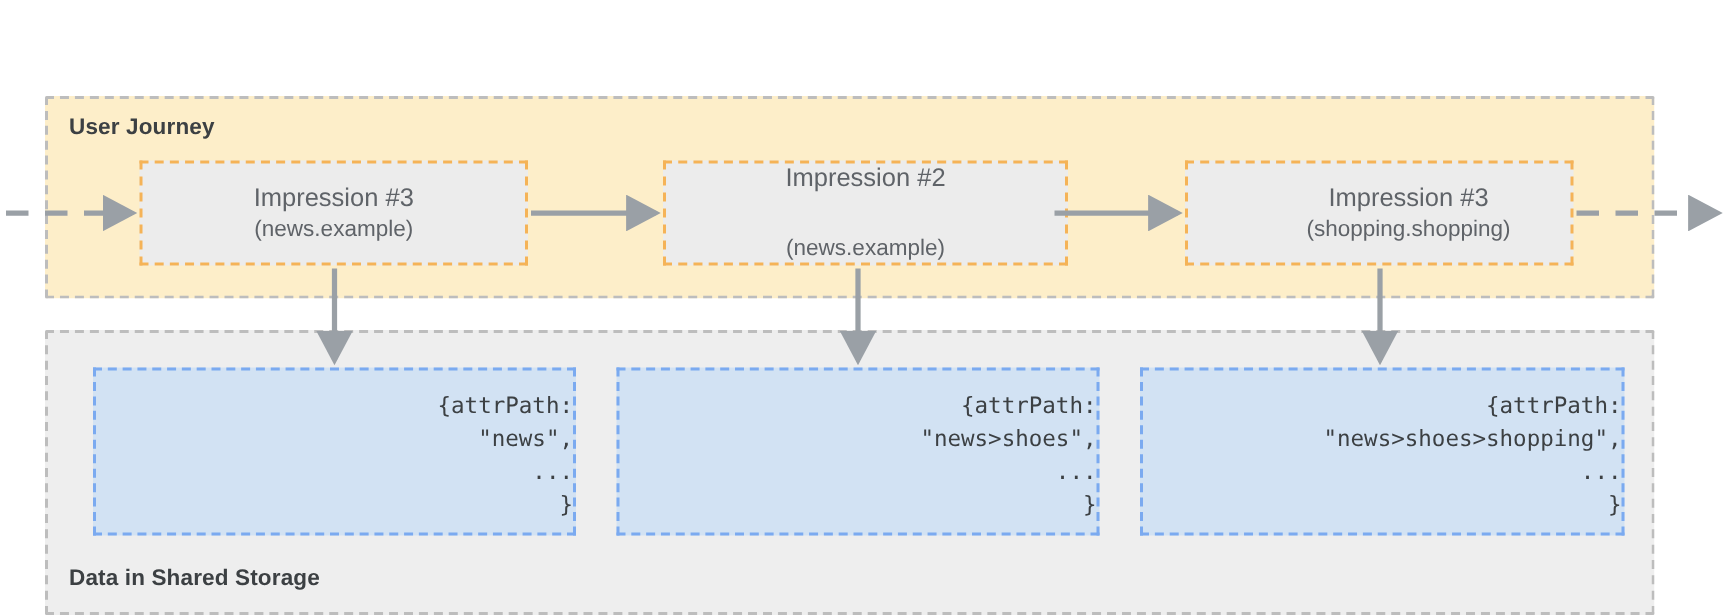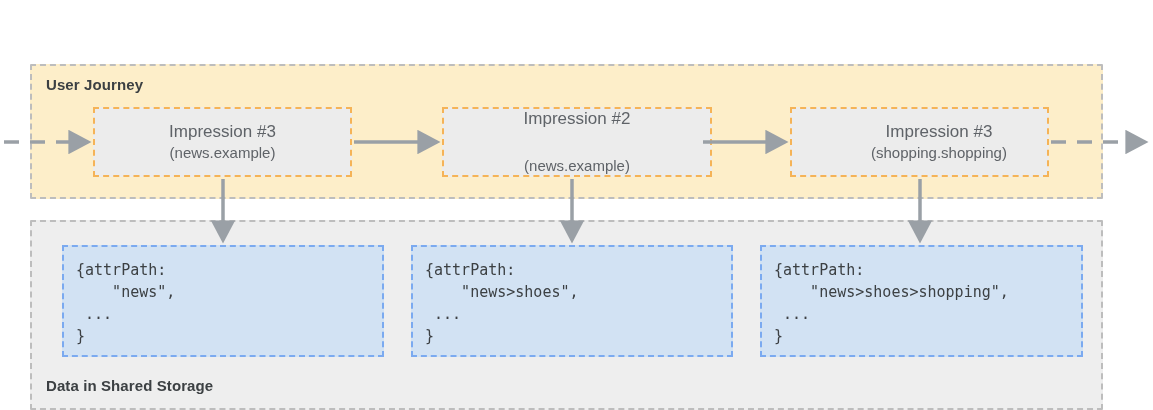--- a/index.html
+++ b/index.html
@@ -94,20 +94,21 @@
 
   
   .code-box {
     position: absolute;
     top: 205px;
     height: 112px;
     background: #d2e2f3;
     border: 2px dashed #7baaf0;
     box-sizing: border-box;
     padding: 12px 0 0 12px;
+    text-align: right;
   }
   .code-box pre {
     margin: 0;
     font-family: "DejaVu Sans Mono", "Liberation Mono", monospace;
     font-size: 15px;
     line-height: 22px;
     color: #3c4043;
     white-space: pre;
   }
   #code-0 { left: 62px;  width: 322px; }

